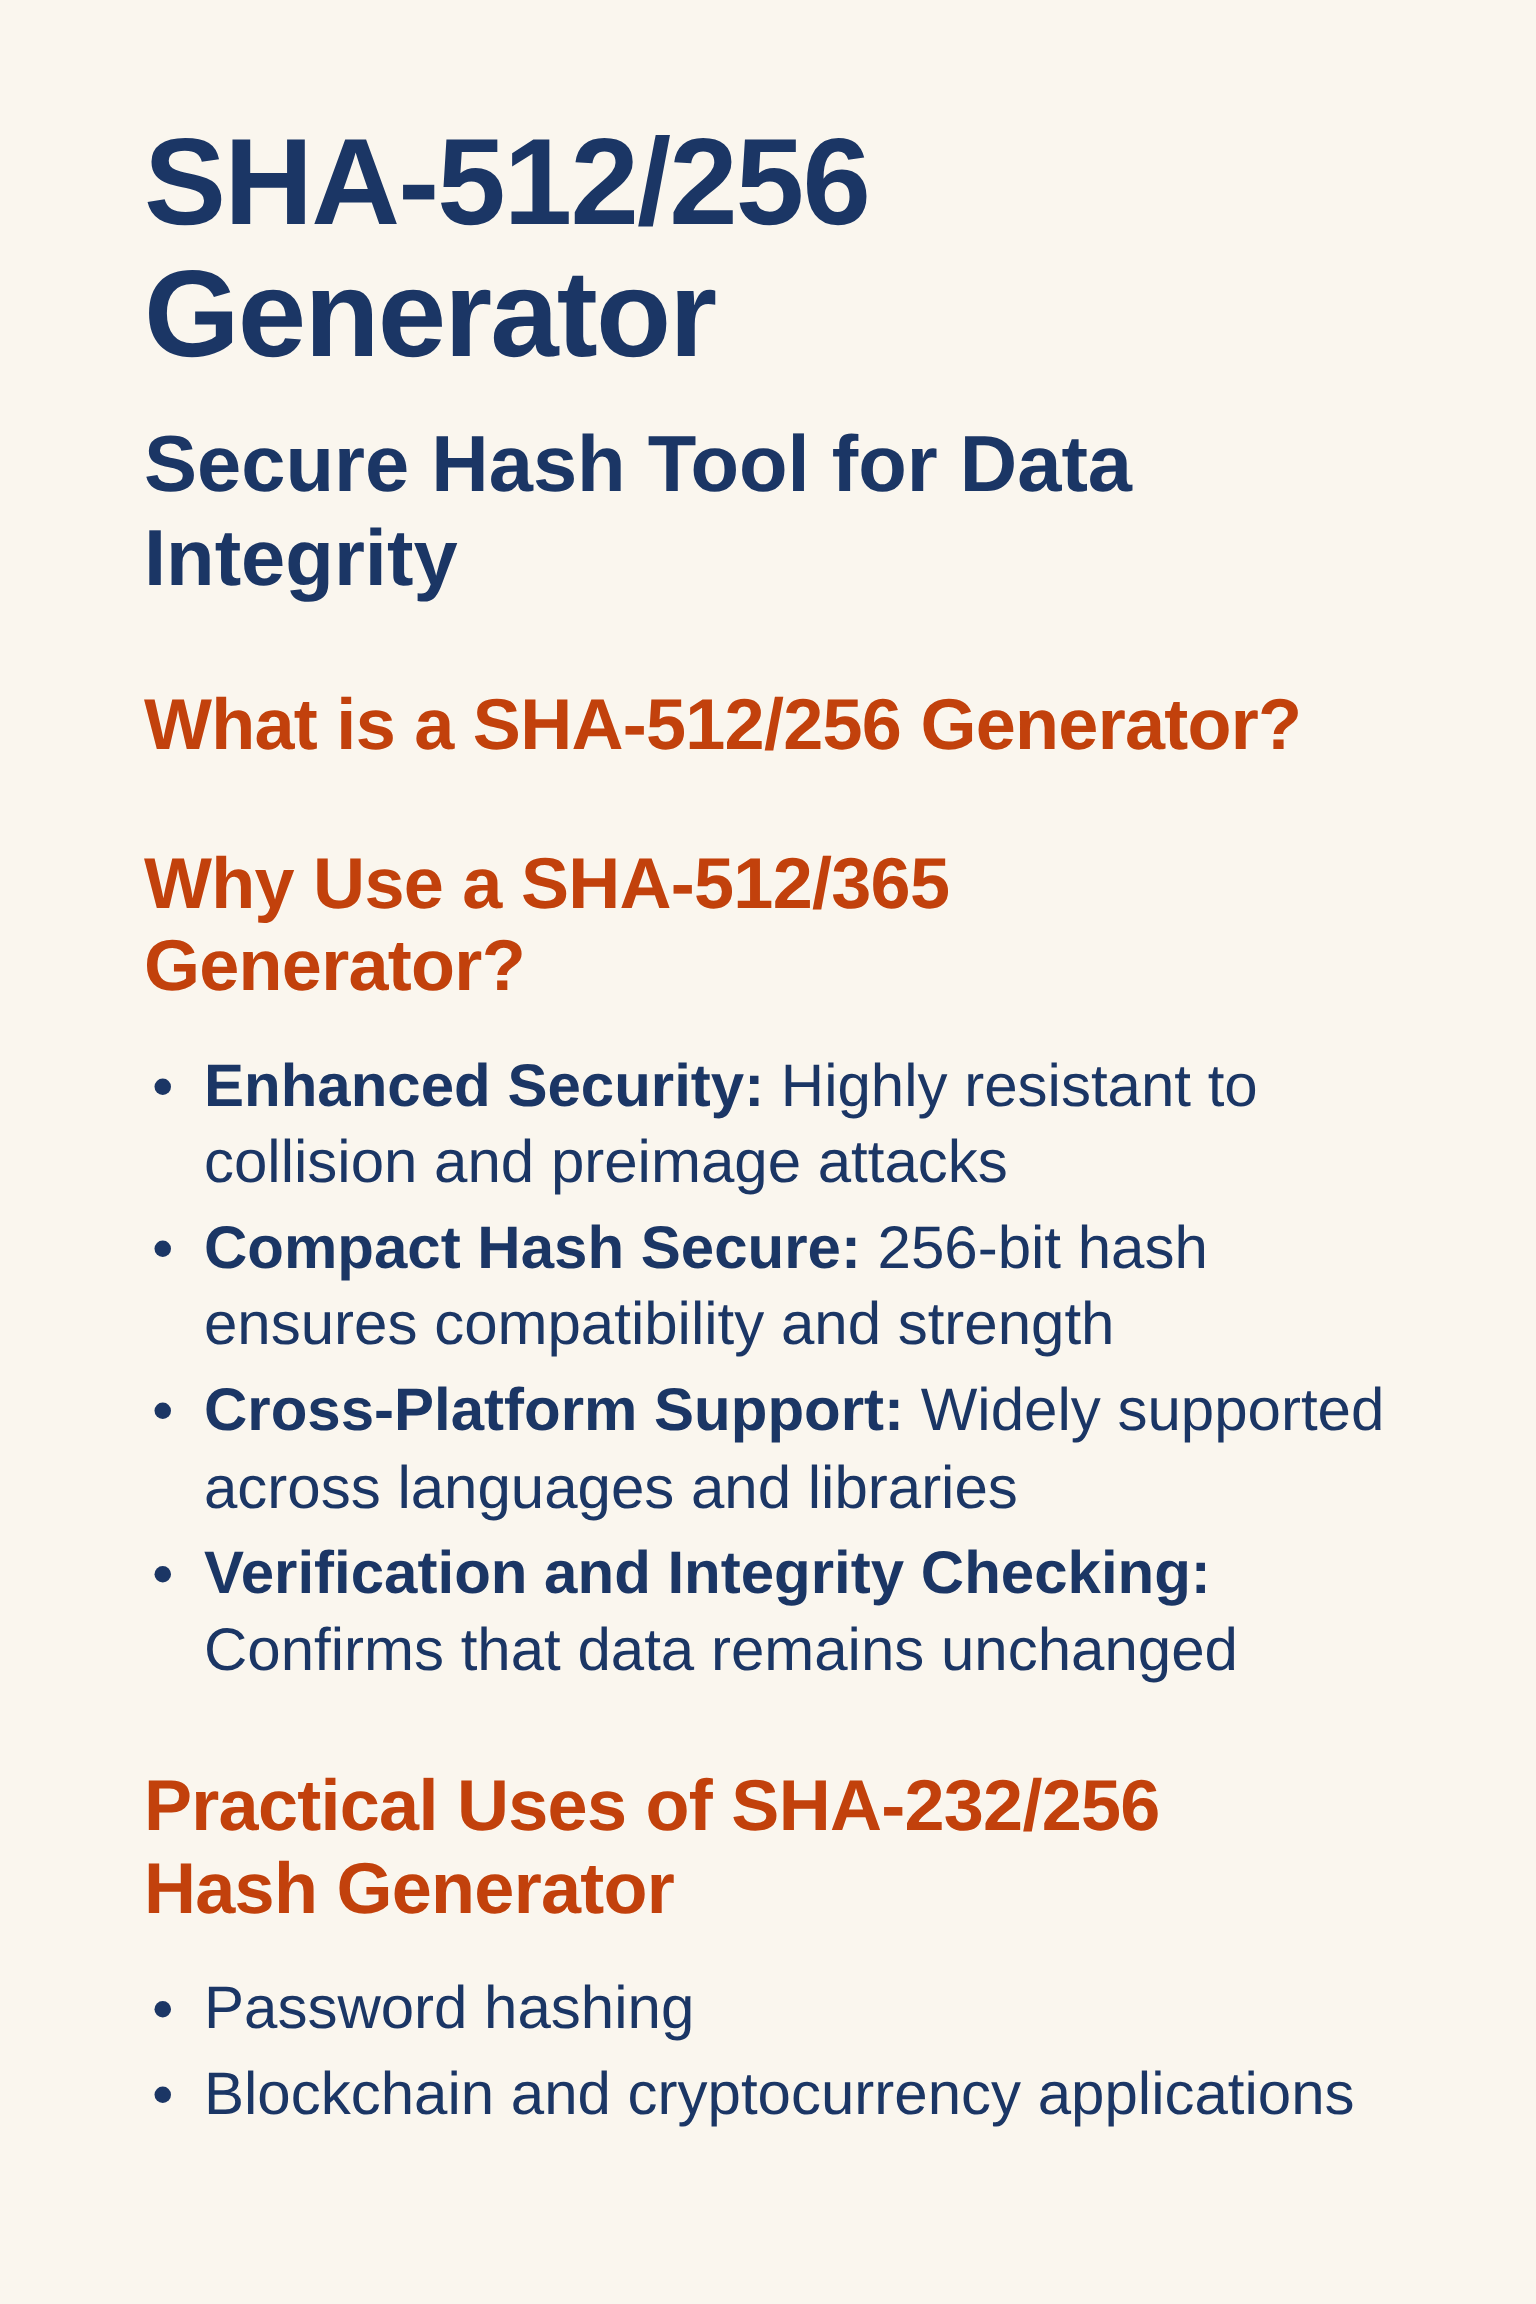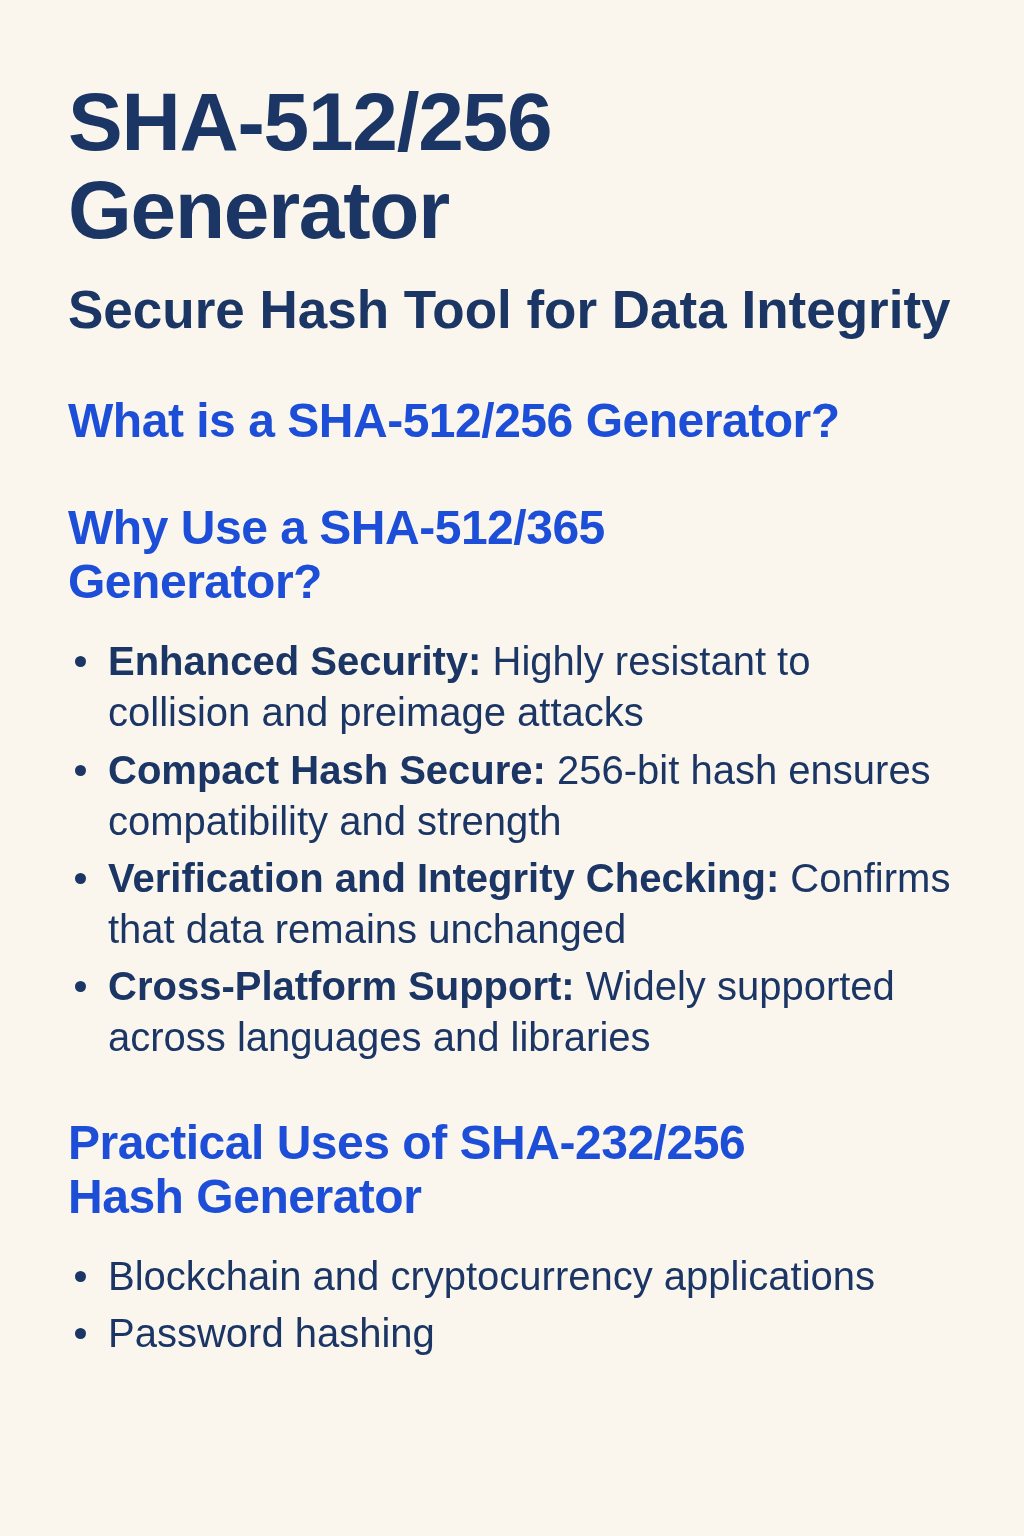--- a/index.html
+++ b/index.html
@@ -8,23 +8,22 @@
   }
   body {
     width: 1024px;
     height: 1536px;
     overflow: hidden;
     background: #faf6ee;
     font-family: "Liberation Sans", sans-serif;
     color: #1b3665;
   }
   .page {
-    padding: 78px 66px 0 36px;
+    padding: 78px 66px 0 96px;
     box-sizing: border-box;
-    margin-left: 32px;
   }
   h1 {
     font-size: 82px;
     line-height: 1.07;
     font-weight: bold;
     letter-spacing: -0.015em;
     margin: 0 0 26px 0;
     max-width: 720px;
     color: #1b3665;
   }
@@ -35,21 +34,21 @@
     margin: 0;
     color: #1b3665;
   }
   h2 {
     font-size: 48px;
     line-height: 1.14;
     font-weight: bold;
     letter-spacing: -0.01em;
     margin: 52px 0 24px 0;
     max-width: 800px;
-    color: #1d4ed8;
+    color: #c2410c;
   }
   .body-text {
     font-size: 40px;
     line-height: 1.28;
     margin: 0;
     max-width: 900px;
     color: #1b3665;
   }
   ul.bullets {
     list-style: none;
@@ -100,41 +99,41 @@
         <span class="b">Enhanced Security:</span>
         <span>Highly resistant to collision and preimage attacks</span>
       </li>
       <li>
         <span class="dot"></span>
         <span class="b">Compact Hash Secure:</span>
         <span>256-bit hash ensures compatibility and strength</span>
       </li>
       <li>
         <span class="dot"></span>
-        <span class="b">Verification and Integrity Checking:</span>
-        <span>Confirms that data remains unchanged</span>
+        <span class="b">Cross-Platform Support:</span>
+        <span>Widely supported across languages and libraries</span>
       </li>
       <li>
         <span class="dot"></span>
-        <span class="b">Cross-Platform Support:</span>
-        <span>Widely supported across languages and libraries</span>
+        <span class="b">Verification and Integrity Checking:</span>
+        <span>Confirms that data remains unchanged</span>
       </li>
     </ul>
   </section>
 
   <section>
     <h2>Practical Uses of SHA-232/256 Hash Generator</h2>
     <ul class="bullets">
       <li>
         <span class="dot"></span>
-        <span>Blockchain and cryptocurrency applications</span>
+        <span>Password hashing</span>
       </li>
       <li>
         <span class="dot"></span>
-        <span>Password hashing</span>
+        <span>Blockchain and cryptocurrency applications</span>
       </li>
       <li>
         
         
       </li>
 
     </ul>
   </section>
 
 </div>

